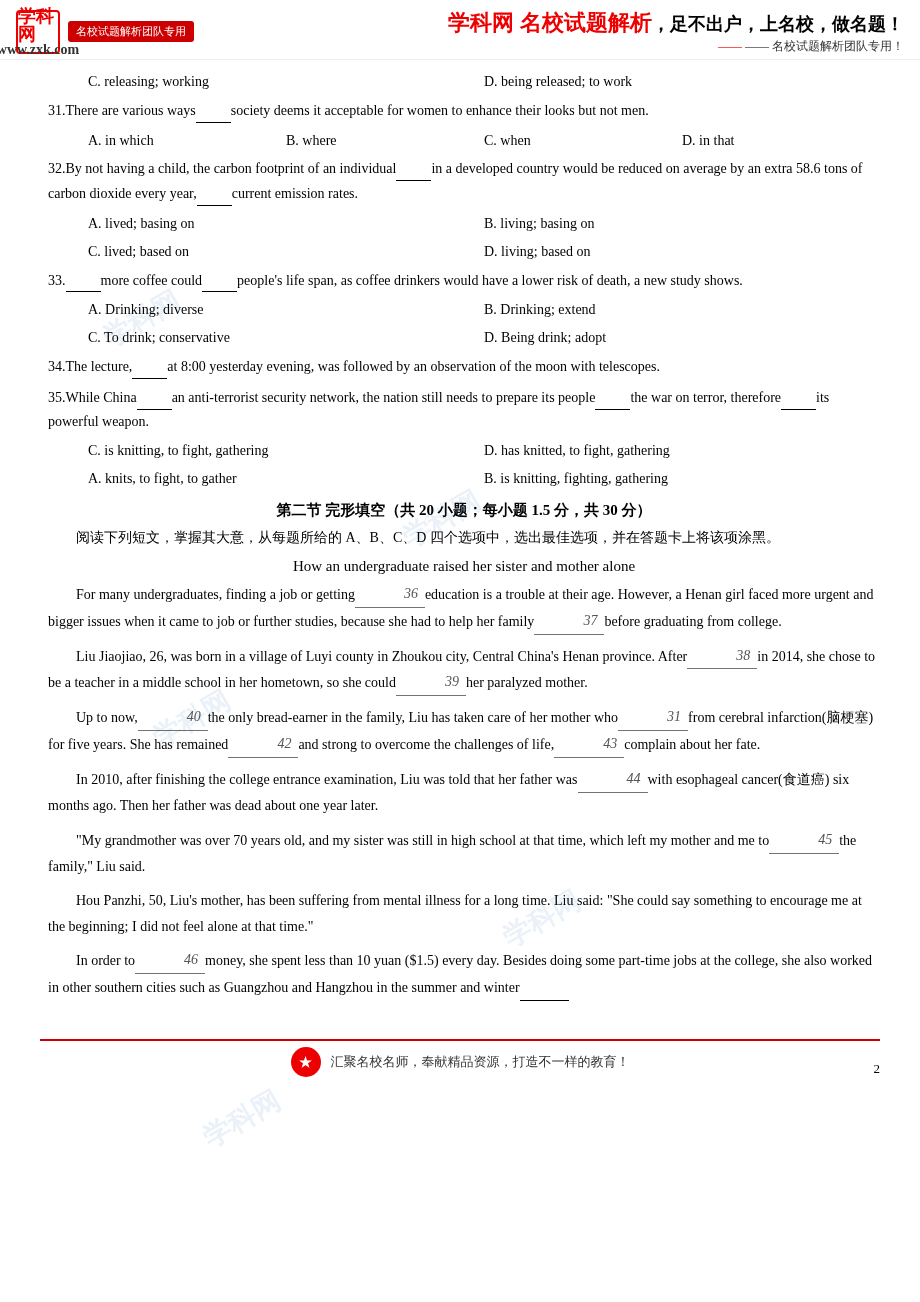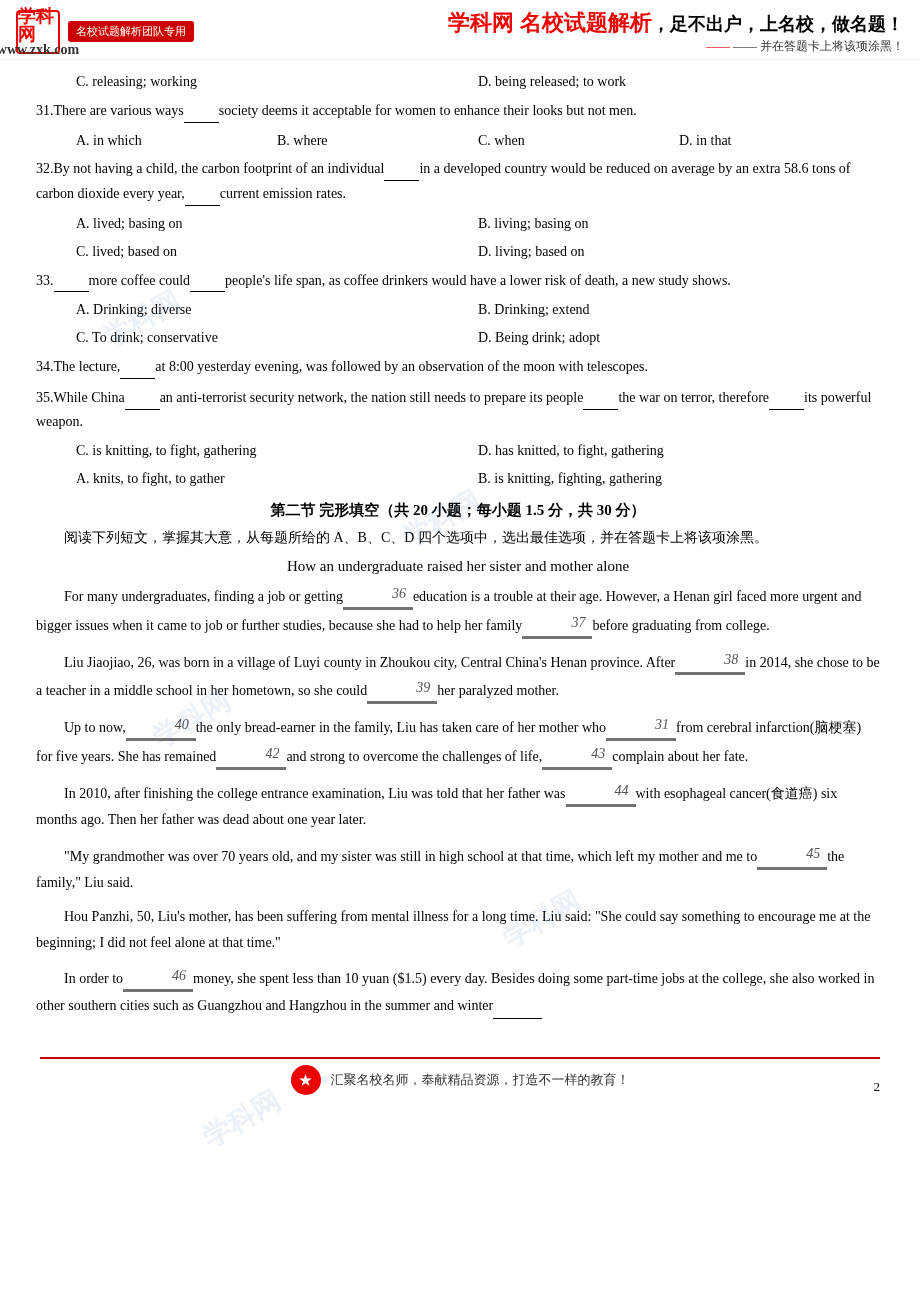--- a/index.html
+++ b/index.html
@@ -75,21 +75,21 @@
       font-family: "SimHei", "黑体", sans-serif;
     }
     .header-subtitle {
       font-size: 12px;
       color: #333;
       text-align: right;
     }
 
     
     .content {
-      padding: 10px 40px 20px 36px;
+      padding: 10px 40px 20px 48px;
       position: relative;
     }
 
     
     .watermark {
       position: absolute;
       opacity: 0.08;
       font-size: 28px;
       font-weight: bold;
       color: #0055aa;
@@ -116,21 +116,21 @@
     }
     .blank {
       display: inline-block;
       border-bottom: 1px solid #000;
       min-width: 40px;
       text-align: center;
       vertical-align: bottom;
     }
     .blank-num {
       display: inline-block;
-      border-bottom: 3px solid #737373;
+      border-bottom: 1px solid #737373;
       min-width: 50px;
       text-align: center;
       vertical-align: bottom;
       color: #555;
       font-style: italic;
     }
 
     .section-title {
       font-weight: bold;
       text-align: center;
@@ -212,21 +212,21 @@
         <span class="sub website-text">www.zxk.com</span>
       </div>
     </div>
     <span class="badge-red">名校试题解析团队专用</span>
   </div>
   <div class="header-right">
     <div class="header-title">
       <span style="color:#e00;">学科网 </span><span style="color:#e00;font-weight:bold;">名校试题解析</span><span style="color:#000;font-size:18px;">，足不出户，上名校，做名题！</span>
     </div>
     <div class="header-subtitle">
-      <span style="color:#e00;">——</span> <span>—— 并在答题卡上将该项涂黑！</span>
+      <span style="color:#e00;">——</span> <span>—— 名校试题解析团队专用！</span>
     </div>
   </div>
 </div>
 
 <div class="content">
 
   <div class="options-row">
     <div class="option">C. releasing; working</div>
     <div class="option">D. being released; to work</div>
   </div>

